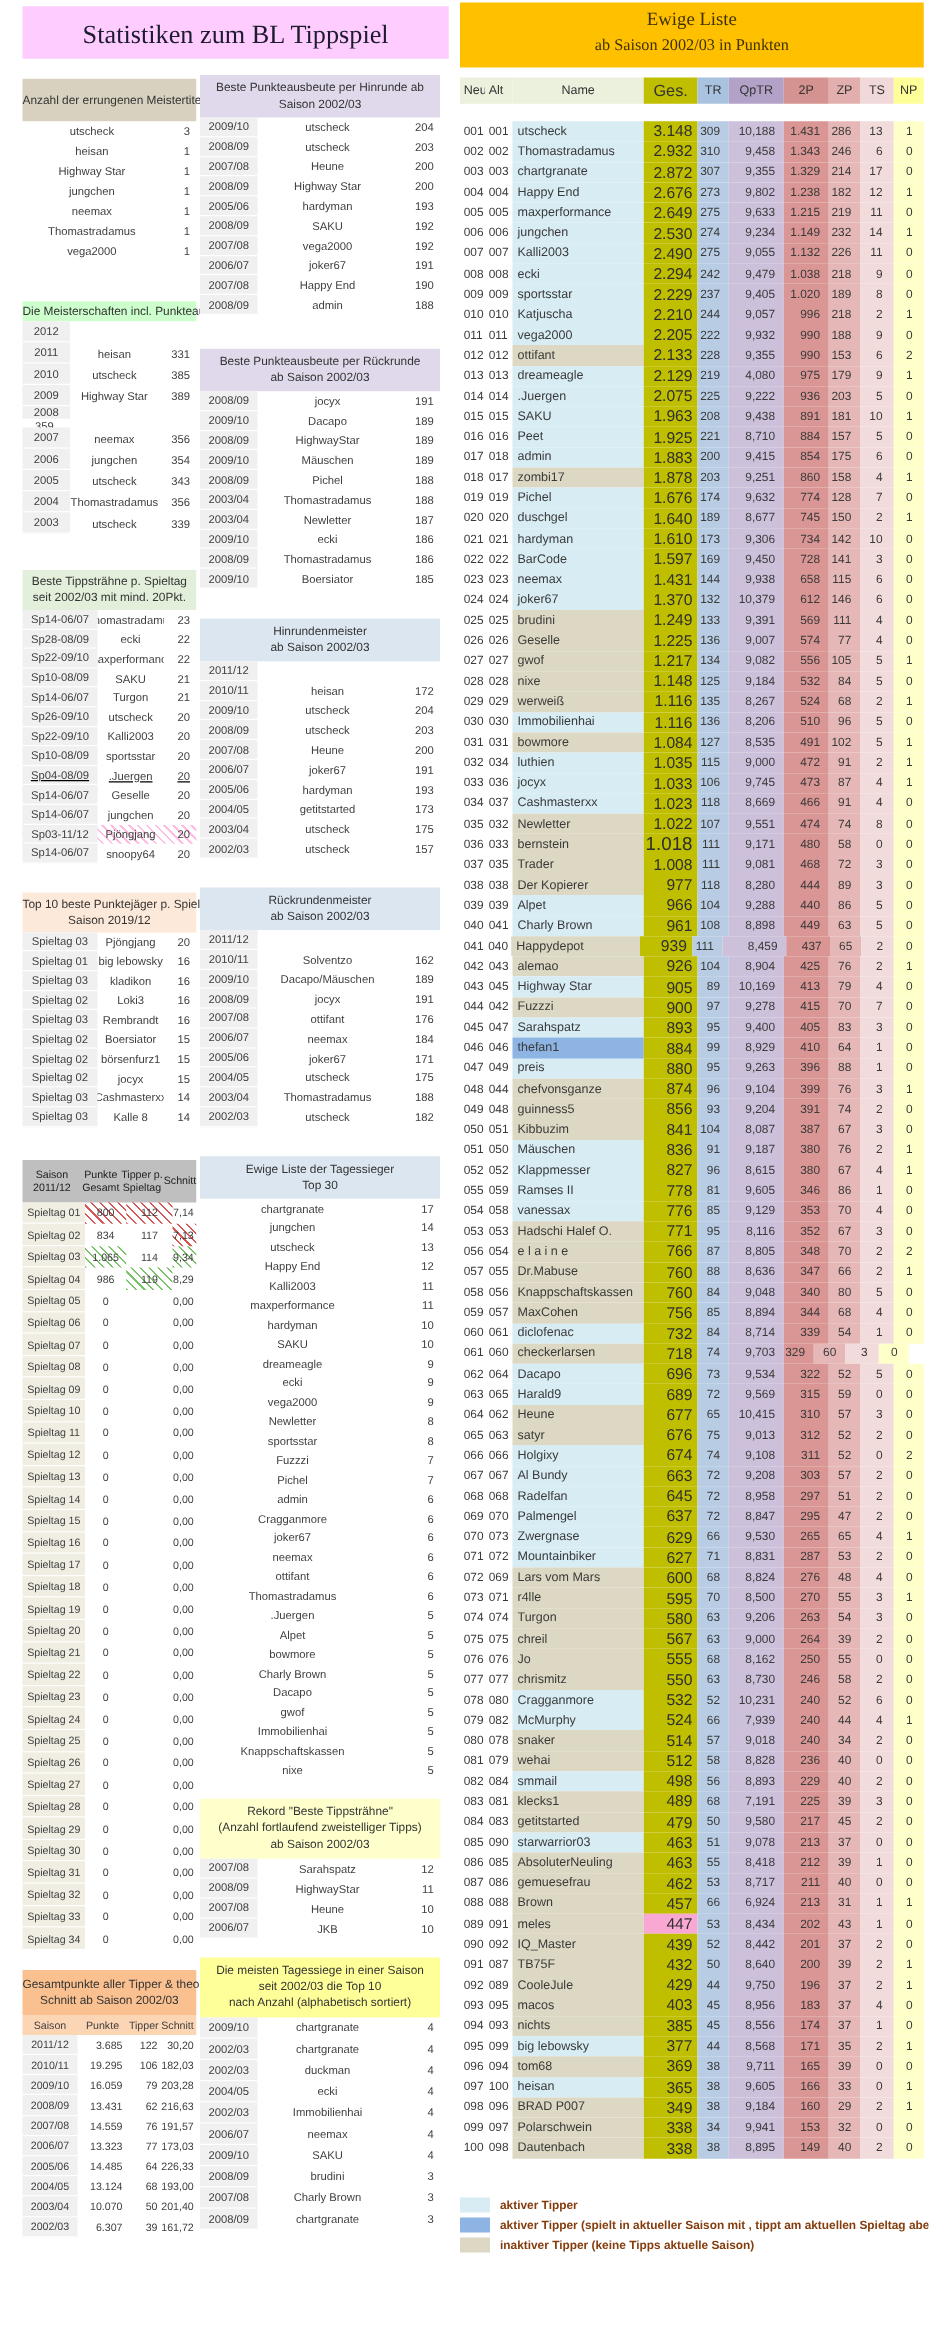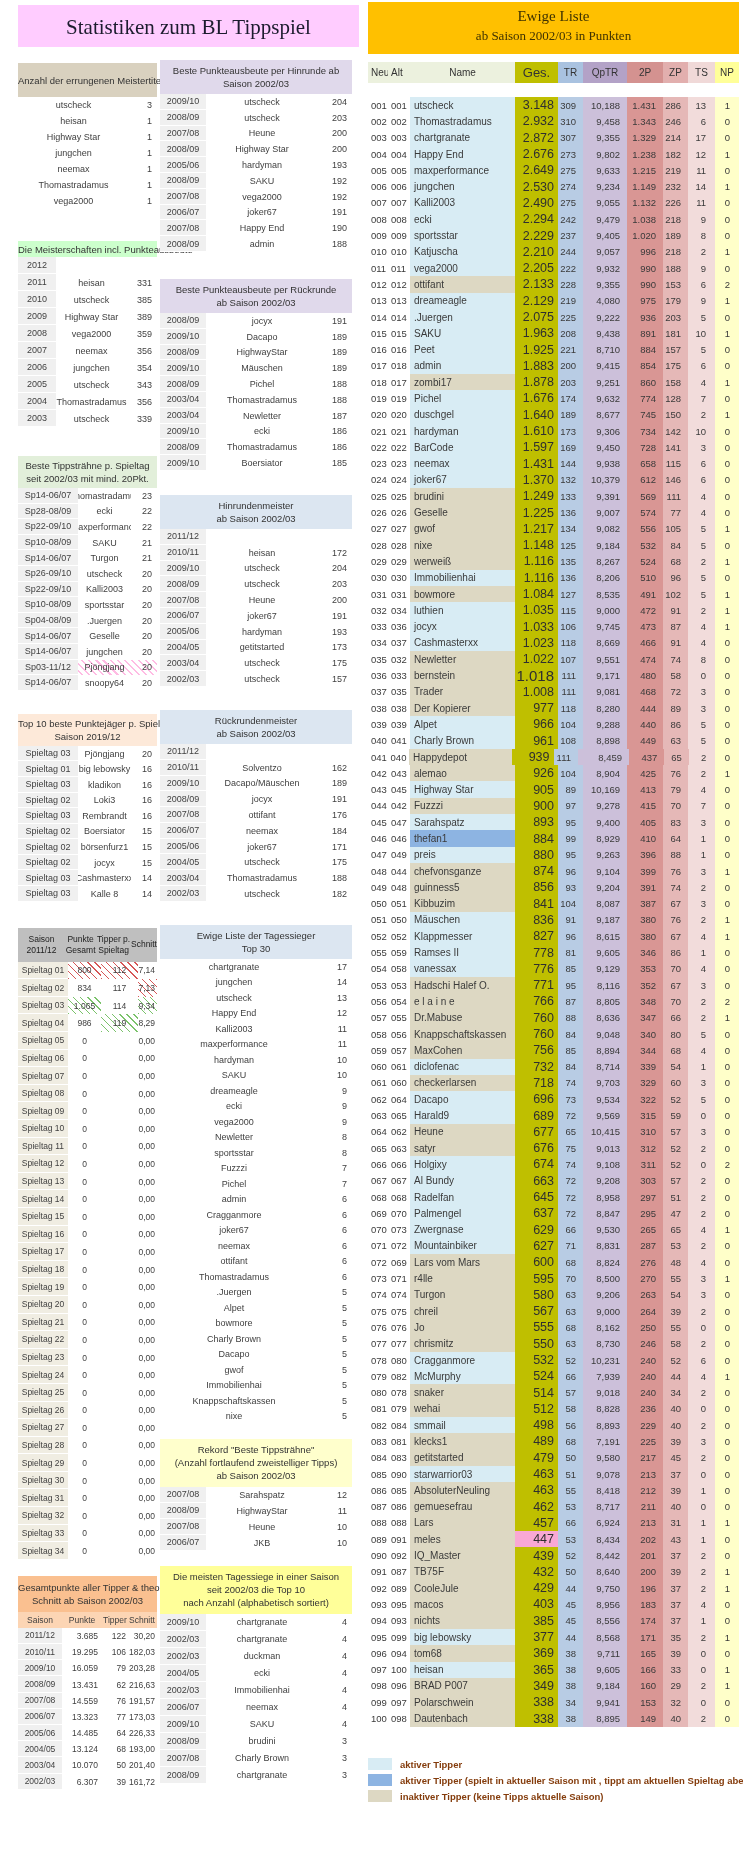--- a/index.html
+++ b/index.html
@@ -112,21 +112,21 @@
         <div class="row" style="height: 17px;">
           <div class="season" style="width: 38px;">2010</div>
           <div class="name">utscheck</div>
           <div class="val" style="width: 30px;">385</div>
         </div>
         <div class="row" style="height: 17px;">
           <div class="season" style="width: 38px;">2009</div>
           <div class="name">Highway Star</div>
           <div class="val" style="width: 30px;">389</div>
         </div>
-        <div class="row" style="height: 17px;">
+        <div class="row" style="height: 17px; flex-direction: column;">
           <div class="season" style="width: 38px;">2008</div>
           <div class="name">vega2000</div>
           <div class="val" style="width: 30px;">359</div>
         </div>
         <div class="row" style="height: 17px;">
           <div class="season" style="width: 38px;">2007</div>
           <div class="name">neemax</div>
           <div class="val" style="width: 30px;">356</div>
         </div>
         <div class="row" style="height: 17px;">
@@ -188,21 +188,21 @@
         <div class="row" style="height: 15.6px;">
           <div class="season" style="width: 60px;">Sp22-09/10</div>
           <div class="name">Kalli2003</div>
           <div class="val" style="width: 26px;">20</div>
         </div>
         <div class="row" style="height: 15.6px;">
           <div class="season" style="width: 60px;">Sp10-08/09</div>
           <div class="name">sportsstar</div>
           <div class="val" style="width: 26px;">20</div>
         </div>
-        <div class="row" style="height: 15.6px;">
+        <div class="row" style="height: 15.6px; text-decoration: underline;">
           <div class="season" style="width: 60px;">Sp04-08/09</div>
           <div class="name">.Juergen</div>
           <div class="val" style="width: 26px;">20</div>
         </div>
         <div class="row" style="height: 15.6px;">
           <div class="season" style="width: 60px;">Sp14-06/07</div>
           <div class="name">Geselle</div>
           <div class="val" style="width: 26px;">20</div>
         </div>
         <div class="row" style="height: 15.6px;">
@@ -1743,21 +1743,21 @@
         <div class="ew-cell" style="width: 27px; background: rgb(242, 220, 219); justify-content: flex-end; padding-right: 9px;">1</div>
         <div class="ew-cell" style="width: 24px; background: rgb(255, 255, 201); justify-content: flex-end; padding-right: 9px;">0</div>
       </div>
       <div class="ew-row">
         <div class="ew-cell" style="width: 20px; padding-left: 3px;">061</div>
         <div class="ew-cell" style="width: 22px; padding-left: 3px;">060</div>
         <div class="ew-cell" style="width: 105px; background: rgb(221, 216, 195); padding-left: 4px; font-size: 10px;">checkerlarsen</div>
         <div class="ew-cell" style="width: 43px; background: rgb(191, 191, 0); justify-content: flex-end; padding-right: 4px; font-size: 12.5px; color: rgb(47, 47, 47);">718</div>
         <div class="ew-cell" style="width: 25px; background: rgb(184, 204, 228); justify-content: flex-end; padding-right: 7px;">74</div>
         <div class="ew-cell" style="width: 44px; background: rgb(204, 192, 218); justify-content: flex-end; padding-right: 7px;">9,703</div>
-        <div class="ew-cell" style="width: 36px; background: rgb(217, 150, 148); justify-content: flex-end; padding-right: 7px;">329</div>
+        <div class="ew-cell" style="width: 24px; background: rgb(217, 150, 148); justify-content: flex-end; padding-right: 7px;">329</div>
         <div class="ew-cell" style="width: 25px; background: rgb(229, 184, 183); justify-content: flex-end; padding-right: 7px;">60</div>
         <div class="ew-cell" style="width: 27px; background: rgb(242, 220, 219); justify-content: flex-end; padding-right: 9px;">3</div>
         <div class="ew-cell" style="width: 24px; background: rgb(255, 255, 201); justify-content: flex-end; padding-right: 9px;">0</div>
       </div>
       <div class="ew-row">
         <div class="ew-cell" style="width: 20px; padding-left: 3px;">062</div>
         <div class="ew-cell" style="width: 22px; padding-left: 3px;">064</div>
         <div class="ew-cell" style="width: 105px; background: rgb(216, 236, 244); padding-left: 4px; font-size: 10px;">Dacapo</div>
         <div class="ew-cell" style="width: 43px; background: rgb(191, 191, 0); justify-content: flex-end; padding-right: 4px; font-size: 12.5px; color: rgb(47, 47, 47);">696</div>
         <div class="ew-cell" style="width: 25px; background: rgb(184, 204, 228); justify-content: flex-end; padding-right: 7px;">73</div>
@@ -2063,21 +2063,21 @@
         <div class="ew-cell" style="width: 25px; background: rgb(184, 204, 228); justify-content: flex-end; padding-right: 7px;">53</div>
         <div class="ew-cell" style="width: 44px; background: rgb(204, 192, 218); justify-content: flex-end; padding-right: 7px;">8,717</div>
         <div class="ew-cell" style="width: 36px; background: rgb(217, 150, 148); justify-content: flex-end; padding-right: 7px;">211</div>
         <div class="ew-cell" style="width: 25px; background: rgb(229, 184, 183); justify-content: flex-end; padding-right: 7px;">40</div>
         <div class="ew-cell" style="width: 27px; background: rgb(242, 220, 219); justify-content: flex-end; padding-right: 9px;">0</div>
         <div class="ew-cell" style="width: 24px; background: rgb(255, 255, 201); justify-content: flex-end; padding-right: 9px;">0</div>
       </div>
       <div class="ew-row">
         <div class="ew-cell" style="width: 20px; padding-left: 3px;">088</div>
         <div class="ew-cell" style="width: 22px; padding-left: 3px;">088</div>
-        <div class="ew-cell" style="width: 105px; background: rgb(221, 216, 195); padding-left: 4px; font-size: 10px;">Lars</div>
+        <div class="ew-cell" style="width: 105px; background: rgb(221, 216, 195); padding-left: 4px; font-size: 10px;">Brown</div>
         <div class="ew-cell" style="width: 43px; background: rgb(191, 191, 0); justify-content: flex-end; padding-right: 4px; font-size: 12.5px; color: rgb(47, 47, 47);">457</div>
         <div class="ew-cell" style="width: 25px; background: rgb(184, 204, 228); justify-content: flex-end; padding-right: 7px;">66</div>
         <div class="ew-cell" style="width: 44px; background: rgb(204, 192, 218); justify-content: flex-end; padding-right: 7px;">6,924</div>
         <div class="ew-cell" style="width: 36px; background: rgb(217, 150, 148); justify-content: flex-end; padding-right: 7px;">213</div>
         <div class="ew-cell" style="width: 25px; background: rgb(229, 184, 183); justify-content: flex-end; padding-right: 7px;">31</div>
         <div class="ew-cell" style="width: 27px; background: rgb(242, 220, 219); justify-content: flex-end; padding-right: 9px;">1</div>
         <div class="ew-cell" style="width: 24px; background: rgb(255, 255, 201); justify-content: flex-end; padding-right: 9px;">1</div>
       </div>
       <div class="ew-row">
         <div class="ew-cell" style="width: 20px; padding-left: 3px;">089</div>

